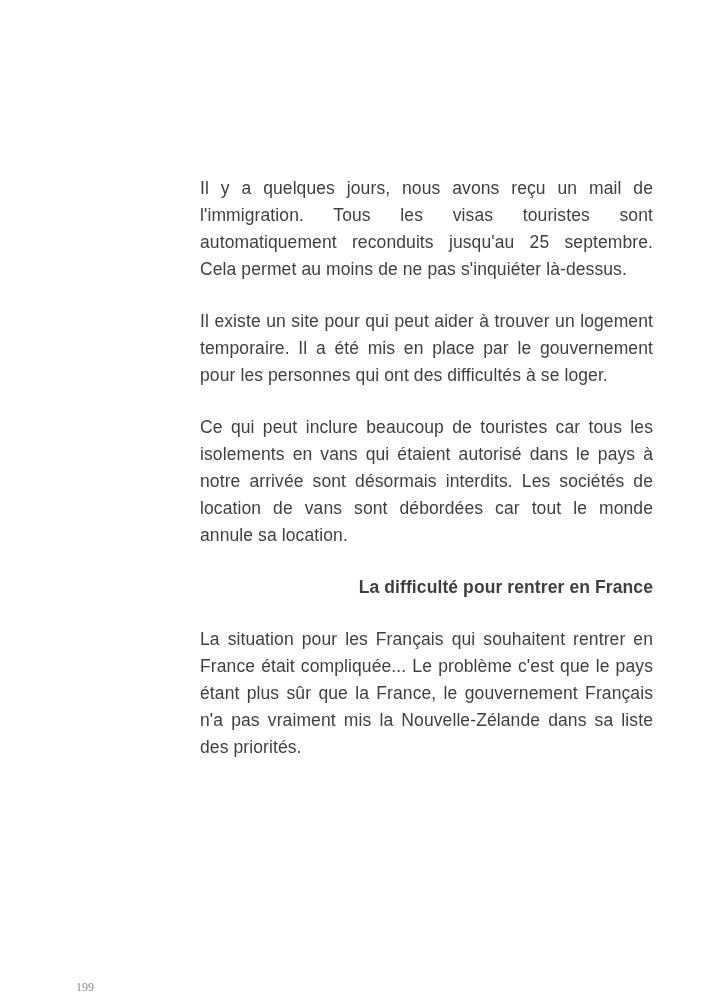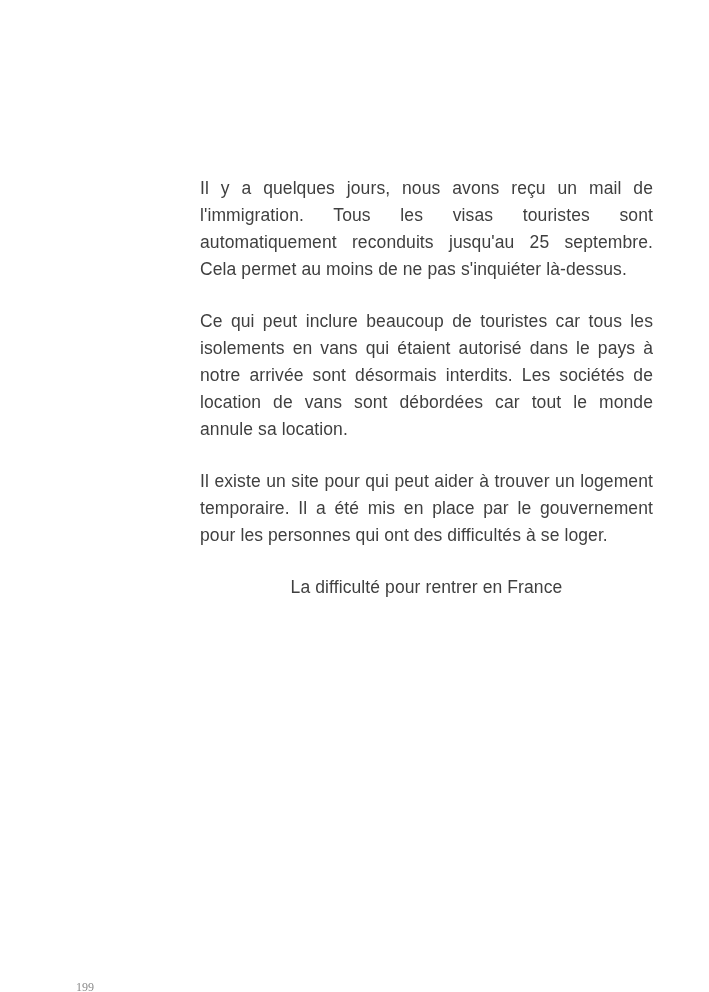--- a/index.html
+++ b/index.html
@@ -28,37 +28,39 @@
   .paragraph {
     font-size: 17.5px;
     line-height: 27px;
     color: var(--text);
     text-align: justify;
     text-justify: inter-word;
     margin-bottom: 17px;
     letter-spacing: 0.1px;
   }
   .paragraph.heading {
-    text-align: center;
+    text-align: right;
+    font-weight: bold;
   }
   .page-number {
     position: absolute;
     bottom: 33px;
     left: 0;
     width: 100%;
     text-align: left;
     font-family: "Liberation Serif", "DejaVu Serif", serif;
     font-size: 12px;
     color: var(--page-number);
   }
 </style>
 </head>
 <body>
 
 <div class="book-page">
   <div class="text-block">
     <p class="paragraph">Il y a quelques jours, nous avons reçu un mail de l'immigration. Tous les visas touristes sont automatiquement reconduits jusqu'au 25 septembre. Cela permet au moins de ne pas s'inquiéter là-dessus.</p>
+    <p class="paragraph">Il existe un site pour qui peut aider à trouver un logement temporaire. Il a été mis en place par le gouvernement pour les personnes qui ont des difficultés à se loger.</p>
     <p class="paragraph">Ce qui peut inclure beaucoup de touristes car tous les isolements en vans qui étaient autorisé dans le pays à notre arrivée sont désormais interdits. Les sociétés de location de vans sont débordées car tout le monde annule sa location.</p>
-    <p class="paragraph">Il existe un site pour qui peut aider à trouver un logement temporaire. Il a été mis en place par le gouvernement pour les personnes qui ont des difficultés à se loger.</p>
     <p class="paragraph heading">La difficulté pour rentrer en France</p>
+    <p class="paragraph">La situation pour les Français qui souhaitent rentrer en France était compliquée... Le problème c'est que le pays étant plus sûr que la France, le gouvernement Français n'a pas vraiment mis la Nouvelle-Zélande dans sa liste des priorités.</p>
   </div>
   <div class="page-number">199</div>
 </div>
 
 </body></html>

